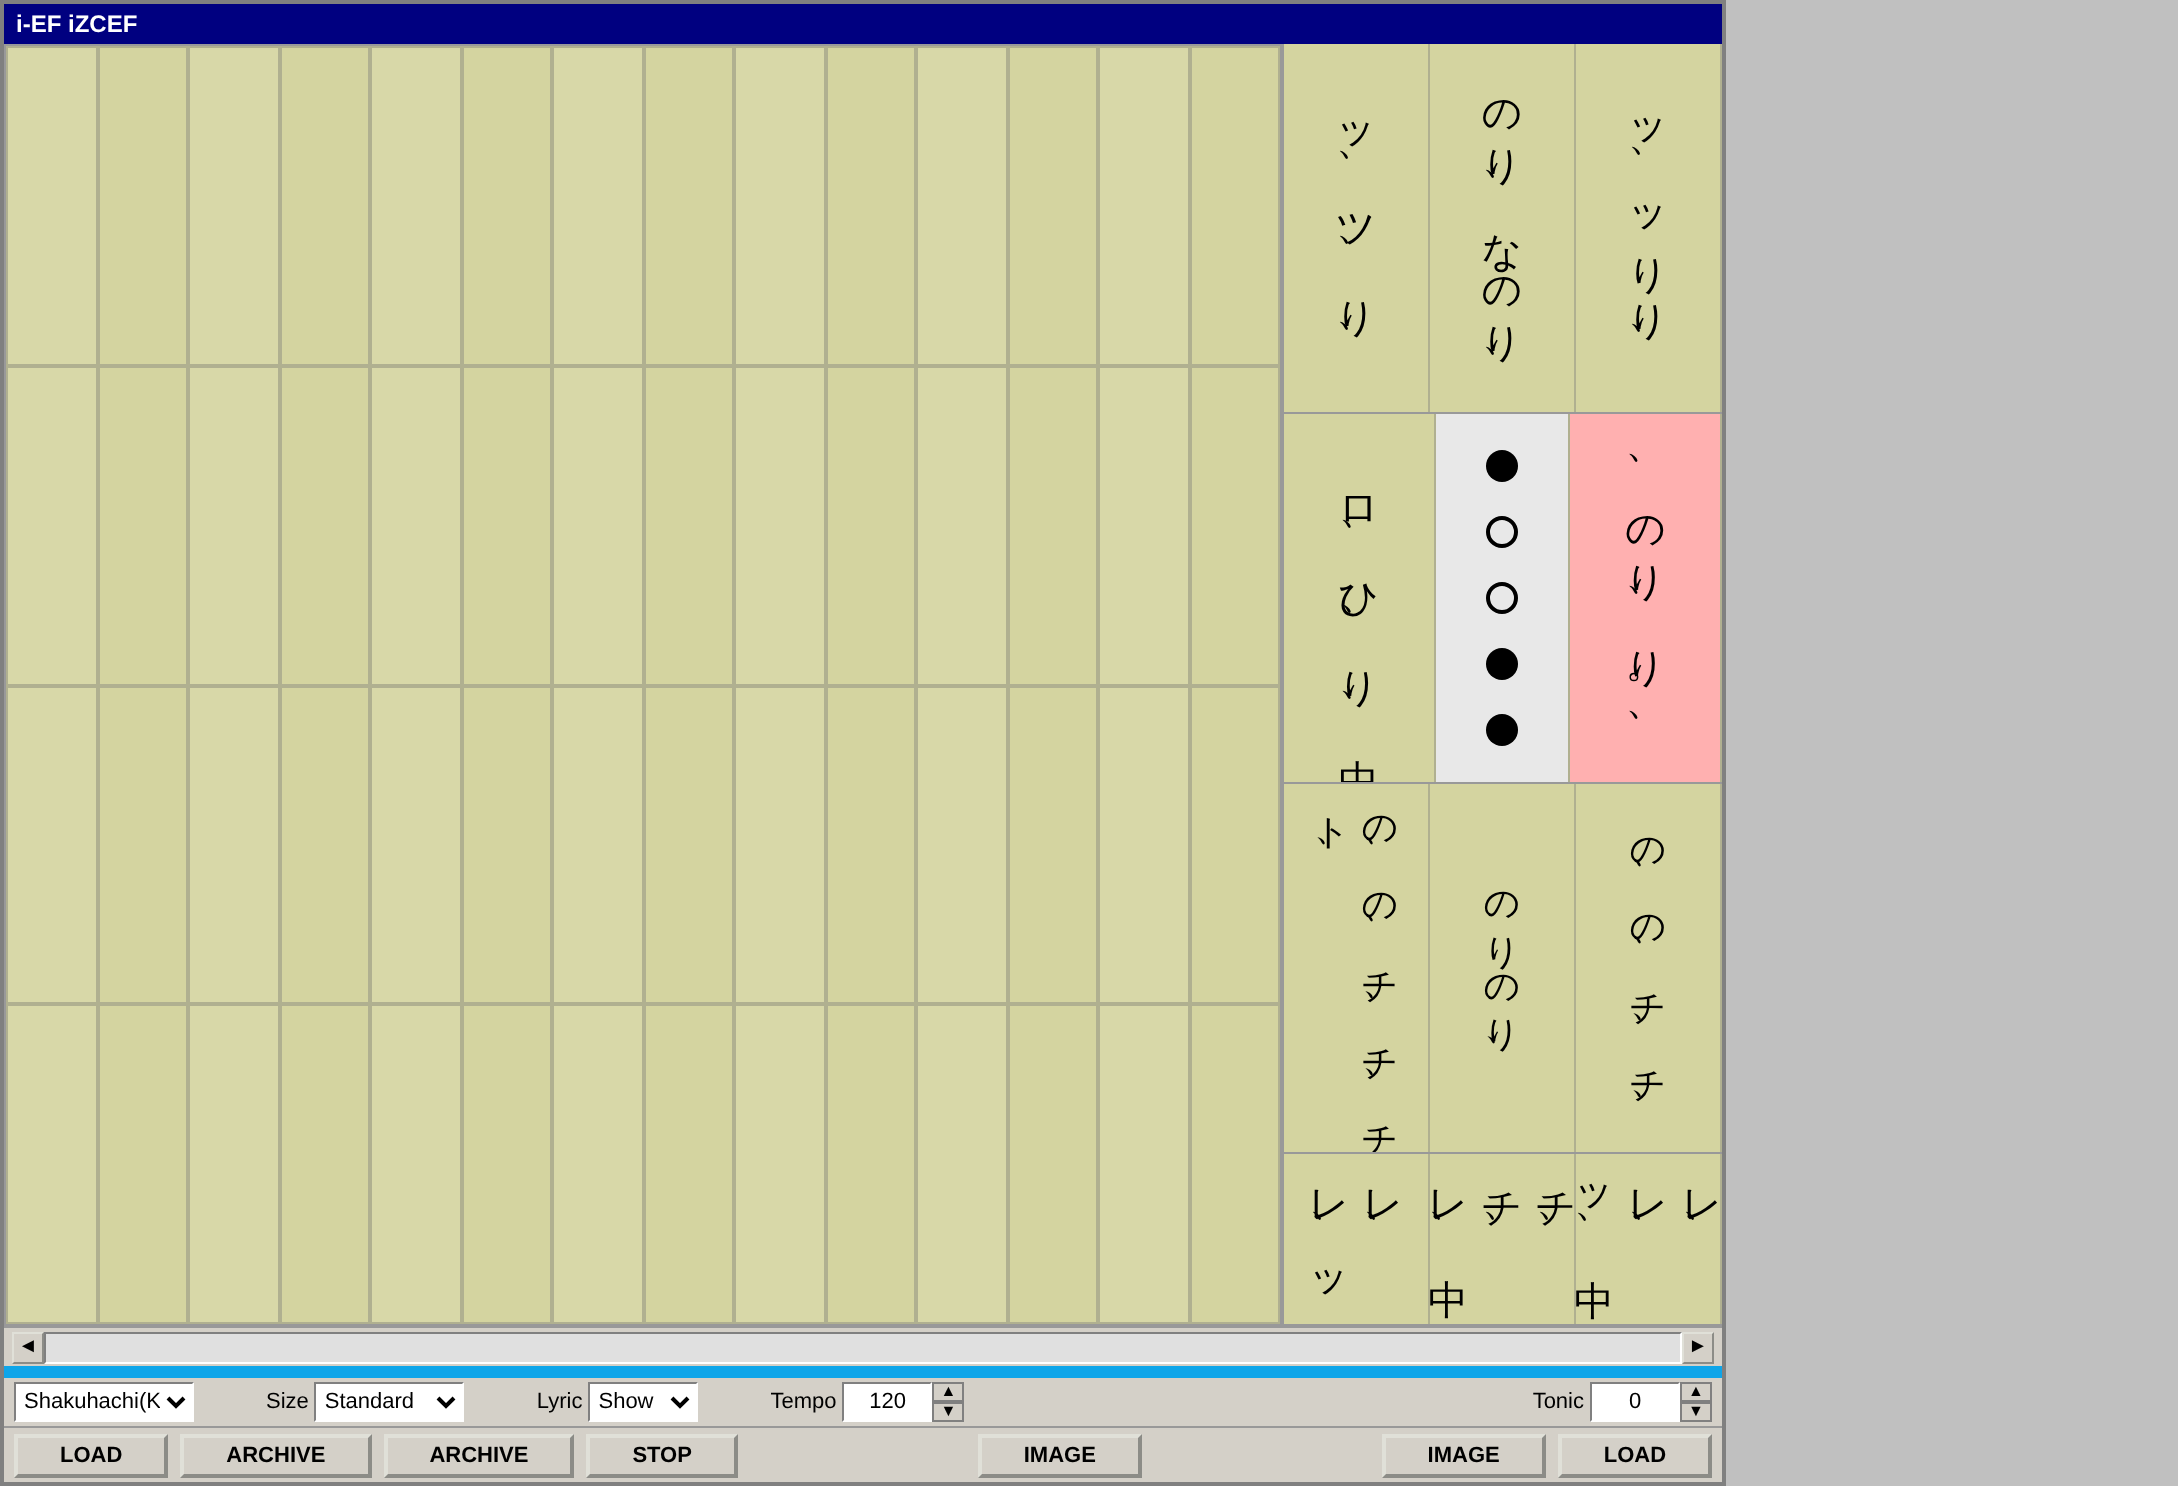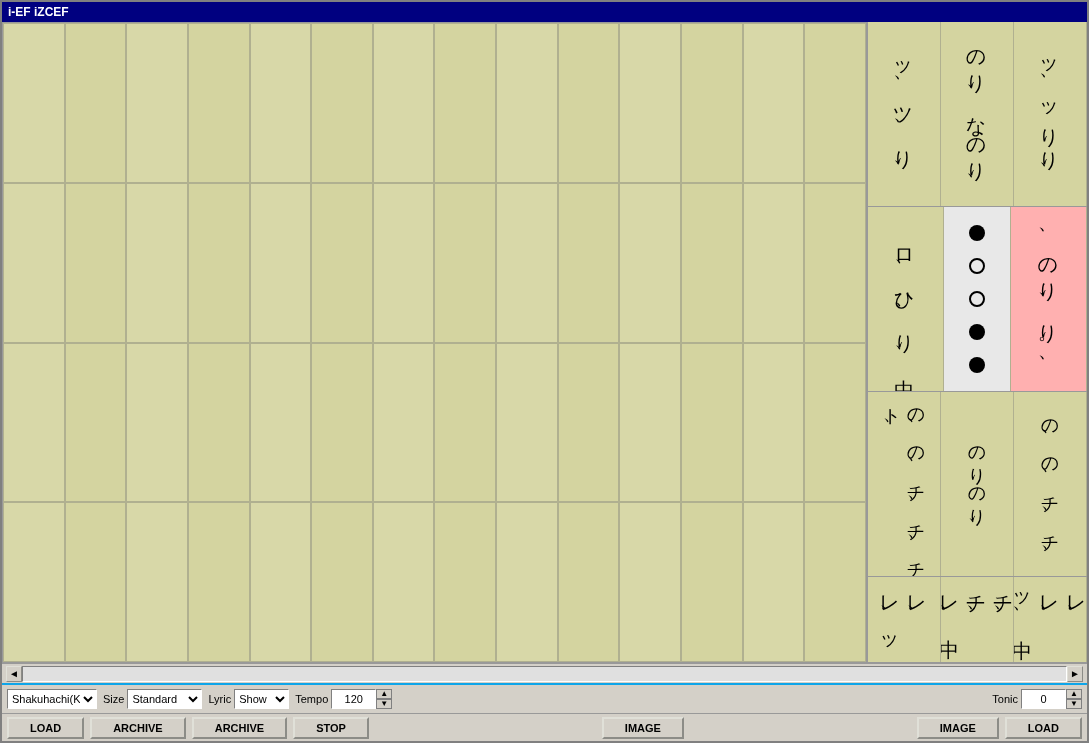--- a/index.html
+++ b/index.html
@@ -5,21 +5,21 @@
     * { box-sizing: border-box; margin: 0; padding: 0; }
     body {
       width: 1089px;
       height: 743px;
       background: #c0c0c0;
       font-family: Arial, sans-serif;
       font-size: 12px;
       overflow: hidden;
     }
     #app-window {
-      width: 1089px;
+      width: 863px;
       height: 743px;
       background: #d4d0c8;
       border: 2px solid #808080;
       display: flex;
       flex-direction: column;
     }
     #title-bar {
       background: #000080;
       color: white;
       padding: 3px 6px;
@@ -111,40 +111,41 @@
       height: 16px;
       border-radius: 50%;
     }
     .dot.filled { background: #000; }
     .dot.empty { background: transparent; border: 2px solid #000; }
 
     
     #controls-bar {
       height: 30px;
       background: #d4d0c8;
-      border-top: 2px solid #0ea5e9;
+      border-top: 6px solid #0ea5e9;
       display: flex;
       align-items: center;
       padding: 2px 5px;
       gap: 6px;
       flex-shrink: 0;
     }
     #buttons-bar {
       height: 28px;
       background: #d4d0c8;
       border-top: 1px solid #999;
       display: flex;
       align-items: center;
       padding: 2px 5px;
       gap: 6px;
       flex-shrink: 0;
     }
     .ctrl-label {
       font-size: 11px;
       color: #000;
+      margin-left: 30px;
     }
     select, input[type="text"] {
       height: 20px;
       font-size: 11px;
       background: white;
       border: 1px solid #808080;
       border-right-color: #fff;
       border-bottom-color: #fff;
     }
     .number-input-group {

